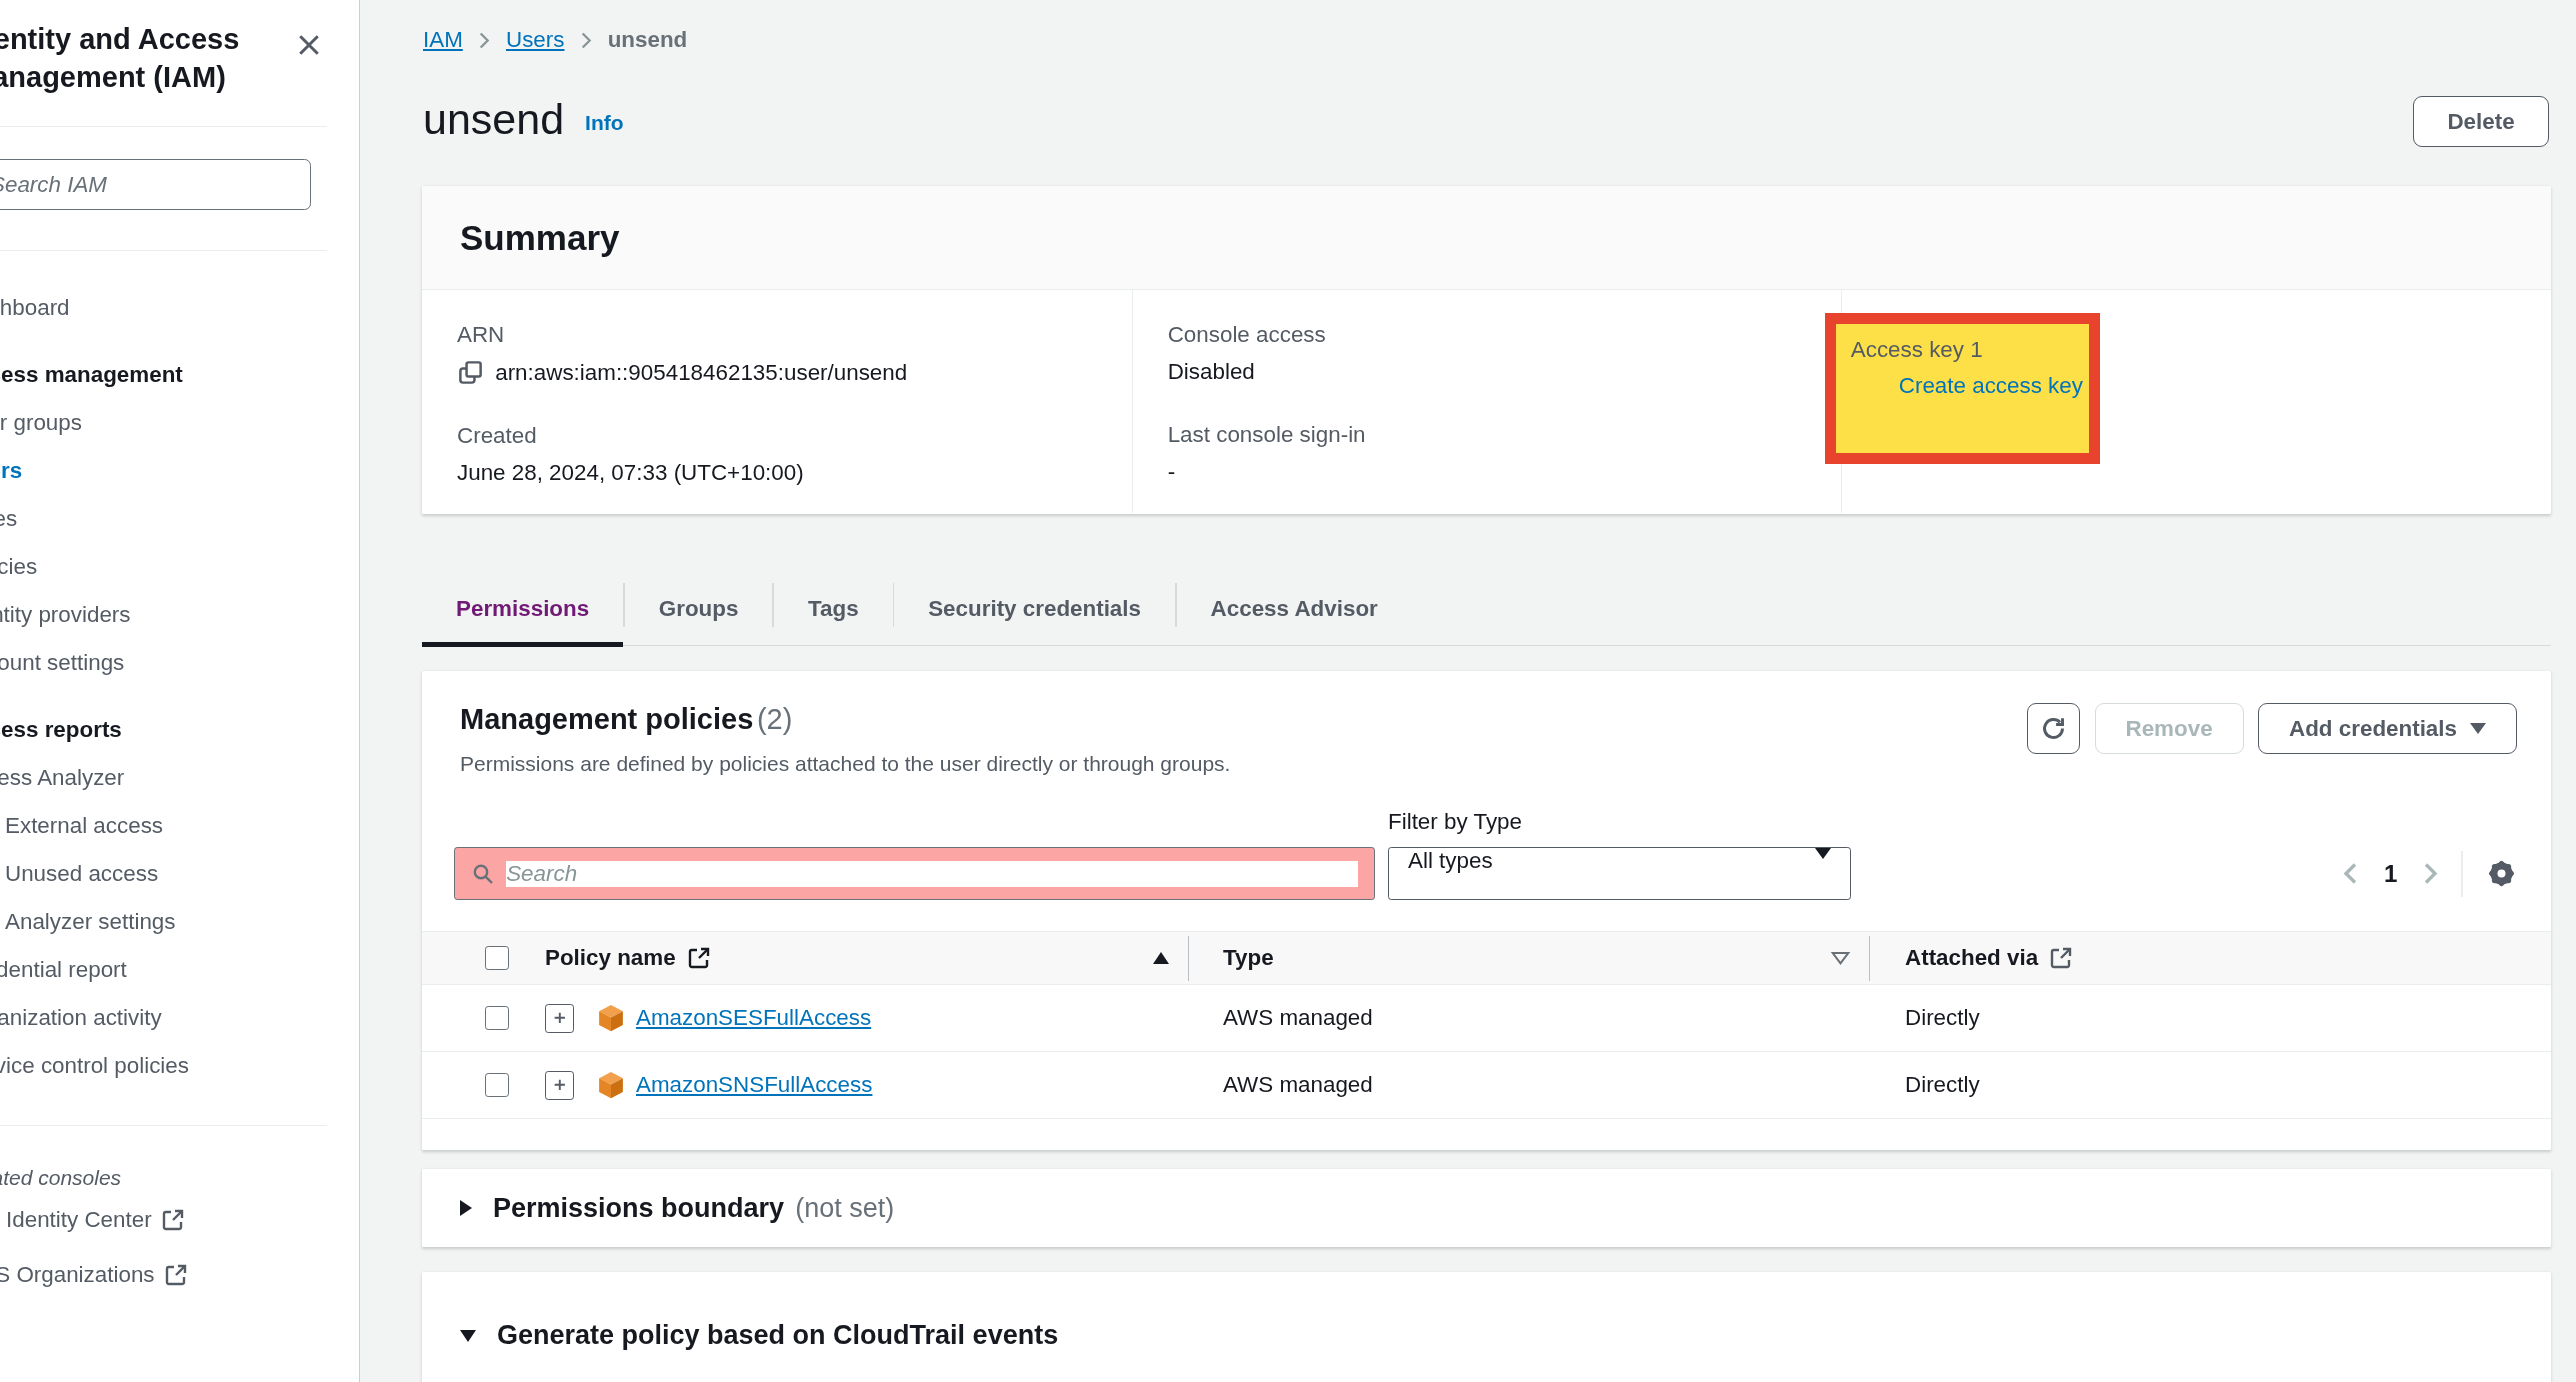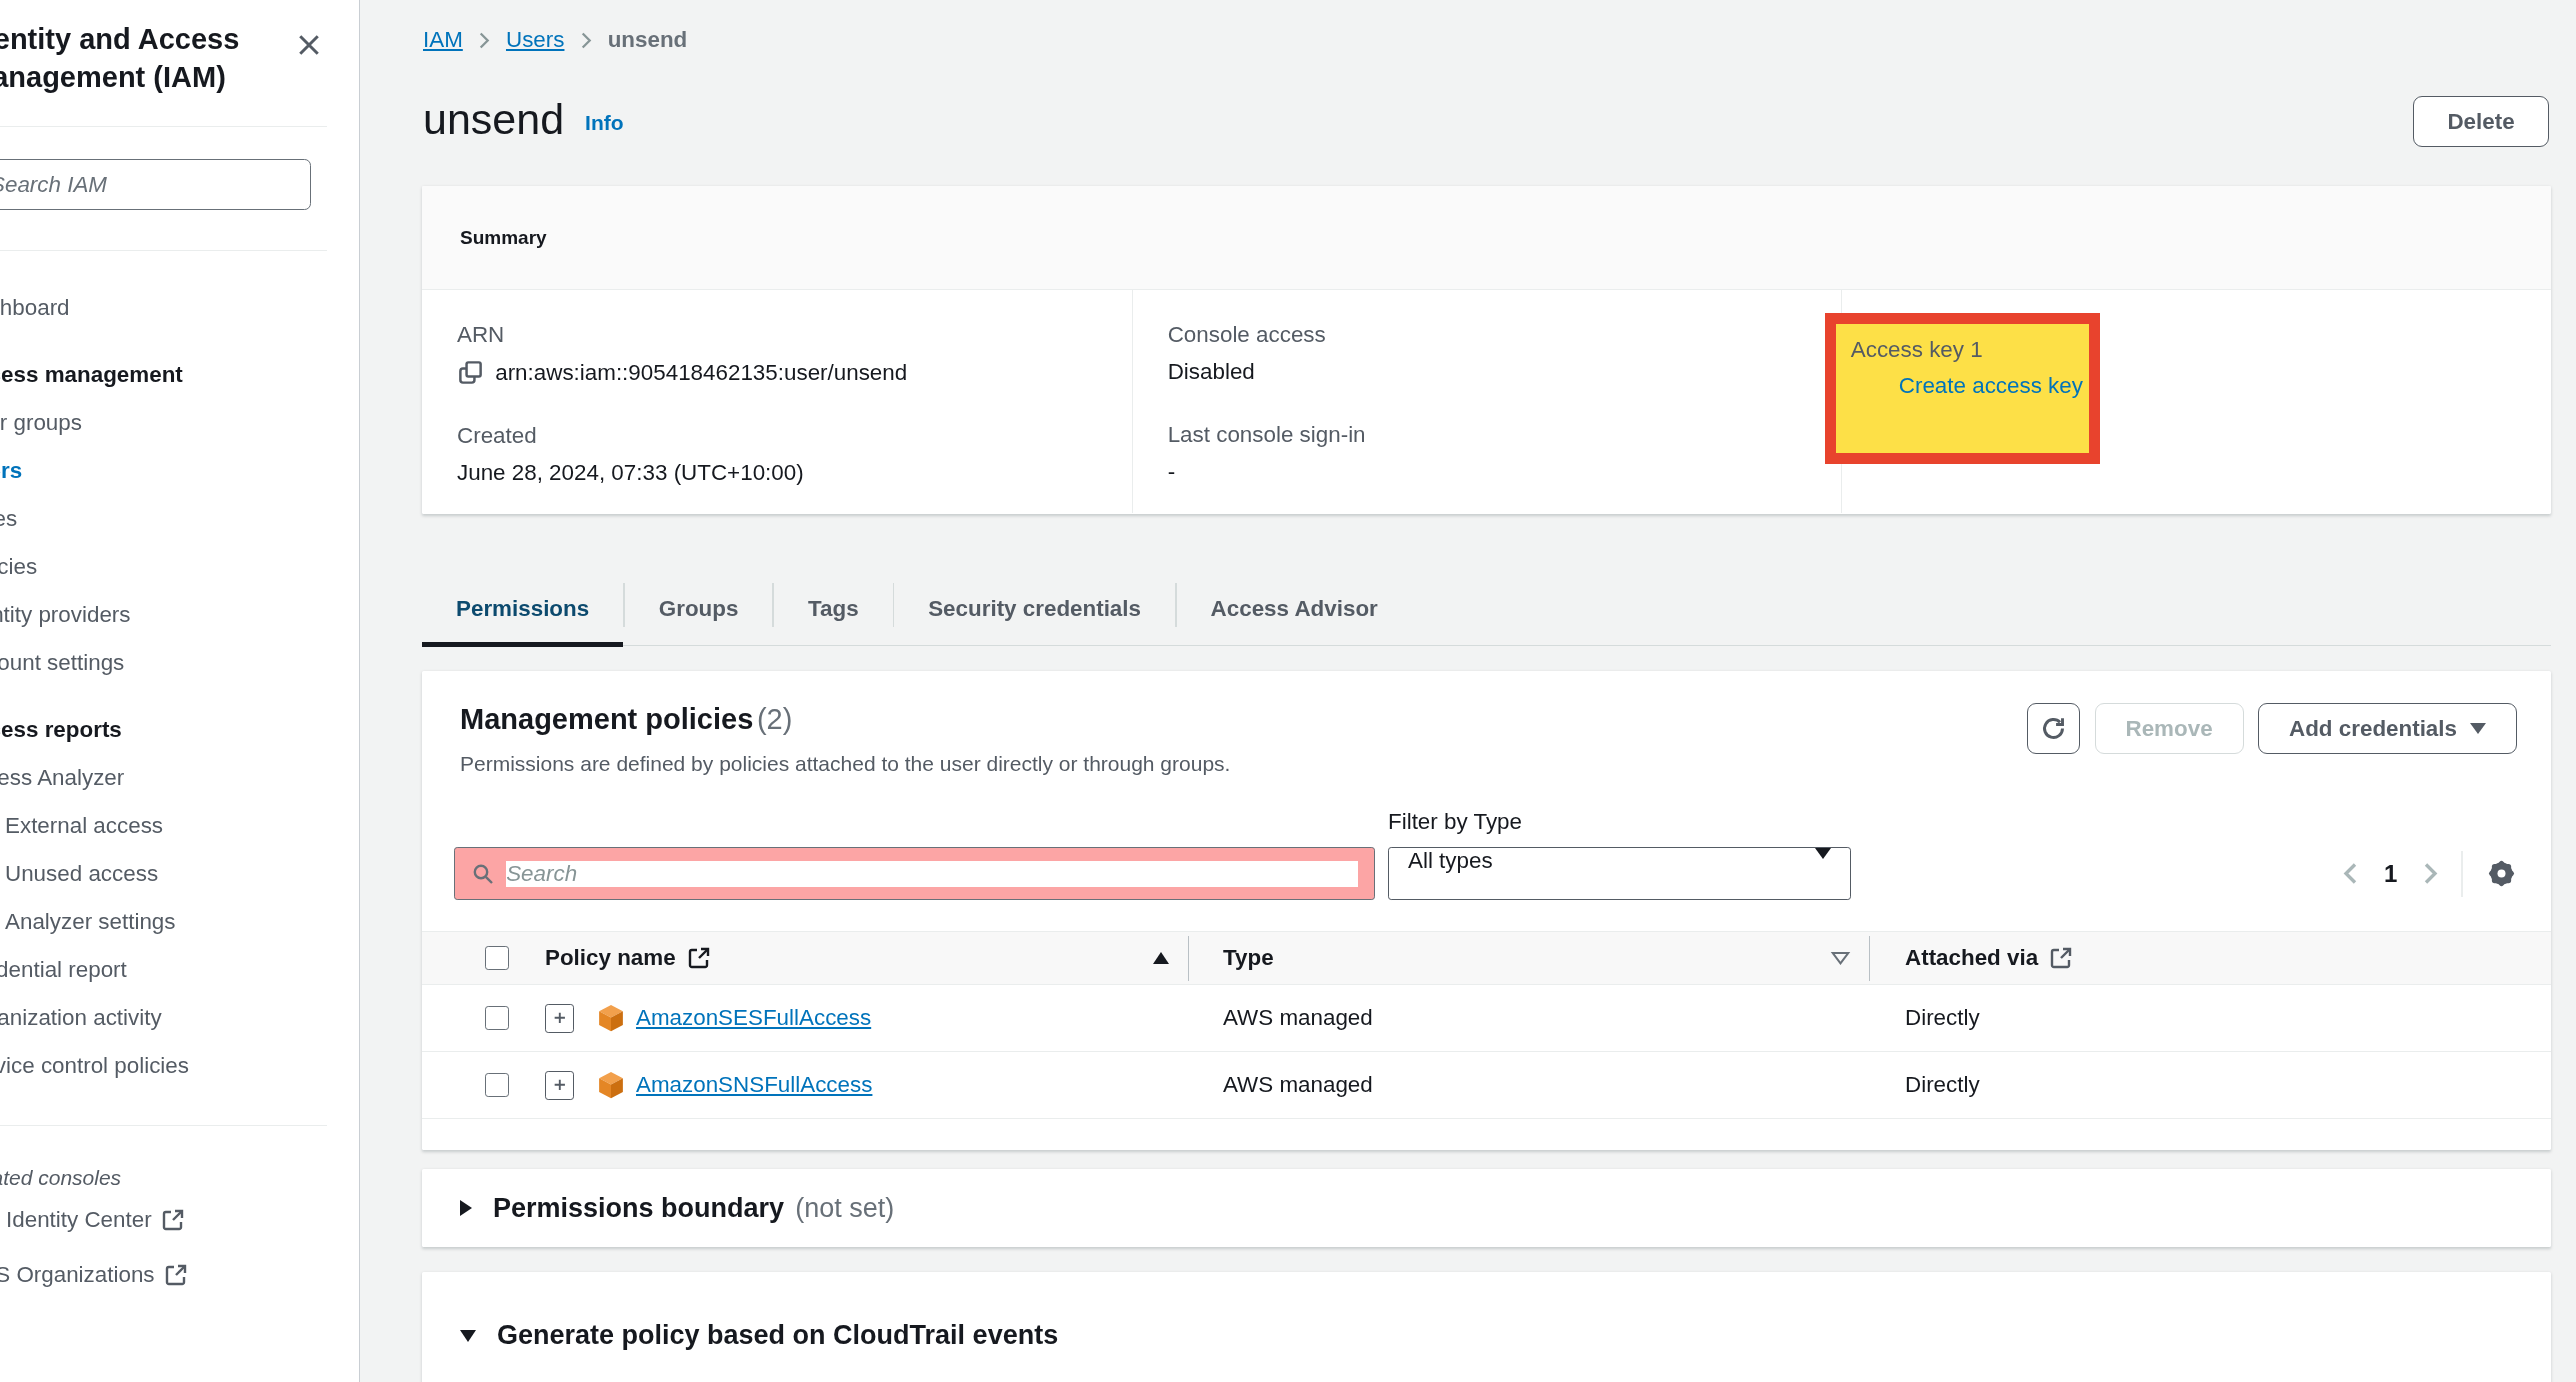--- a/index.html
+++ b/index.html
@@ -32,36 +32,36 @@
   .page-h1 h1 { font-size:43px; font-weight:400; color:#16191f; }
   .info-link { margin-left:21px; font-size:21px; font-weight:700; color:#0073bb; cursor:pointer; position:relative; top:3.2px; }
   .btn { display:inline-flex; align-items:center; justify-content:center; background:#fff; border:1.6px solid #545b64; border-radius:9px; font-size:22.4px; font-weight:700; color:#545b64; cursor:pointer; }
   #delete-btn { position:absolute; left:2052px; top:96px; width:136px; height:51px; }
 
   .card { position:absolute; left:61px; width:2129px; background:#fff; border-radius:1.6px; box-shadow:0 1.6px 3.2px rgba(0,28,36,.18); }
 
   
   #summary-card { top:186px; height:328px; }
   .card-head { height:104px; background:#fafafa; border-bottom:1.6px solid #eaeded; display:flex; align-items:center; padding:0 38px; border-radius:1.6px 1.6px 0 0; }
-  .card-head h2 { font-size:19px; font-weight:700; color:#16191f; }
+  .card-head h2 { font-size:35px; font-weight:700; color:#16191f; }
   .sum-body { display:flex; height:223px; }
   .sum-col { width:710px; padding:32px 0 0 35px; }
   .sum-col + .sum-col { border-left:1.6px solid #eaeded; }
   .f-label { font-size:22.4px; color:#545b64; margin-bottom:11.2px; }
   .f-value { font-size:22.4px; color:#16191f; display:flex; align-items:center; gap:11.2px; }
   .f-gap { margin-top:37px; }
   .sum-col3 { position:relative; padding:0; }
   .annotation-box { position:absolute; left:-17.6px; top:23px; width:275px; height:151px; border:11.2px solid #e8432d; background:#fde047; padding:13px 0 0 15px; }
   .annotation-box .f-label { margin-bottom:9.6px; }
   .plain-link { font-size:22.4px; color:#0073bb; cursor:pointer;margin-left:48px; }
 
   
   #tabs { position:absolute; left:61px; top:572px; width:2129px; height:74px; border-bottom:1.6px solid #d5dbdb; display:flex; align-items:stretch; }
   .tab { position:relative; display:flex; align-items:center; padding:0 34px; font-size:22.4px; font-weight:700; color:#545b64; cursor:pointer; }
-  .tab.active { color:#0c4a6e; }
+  .tab.active { color:#701a75; }
   .tab.active::after { content:""; position:absolute; left:0; right:0; bottom:-1.6px; height:4.8px; background:#16191f; }
   .tab-sep { width:1.6px; background:#d5dbdb; margin:11.2px 0 17.6px 0; }
 
   
   #policies-card { top:671px; height:479px; }
   .pol-head { display:flex; justify-content:space-between; padding:32px 34px 0 38px; }
   .pol-title { font-size:29px; font-weight:700; color:#16191f; }
   .pol-count { font-size:29px; font-weight:400; color:#687078; }
   .pol-desc { margin-top:16px; font-size:21px; color:#545b64; }
   .pol-actions { display:flex; gap:14.4px; align-items:flex-start; }

